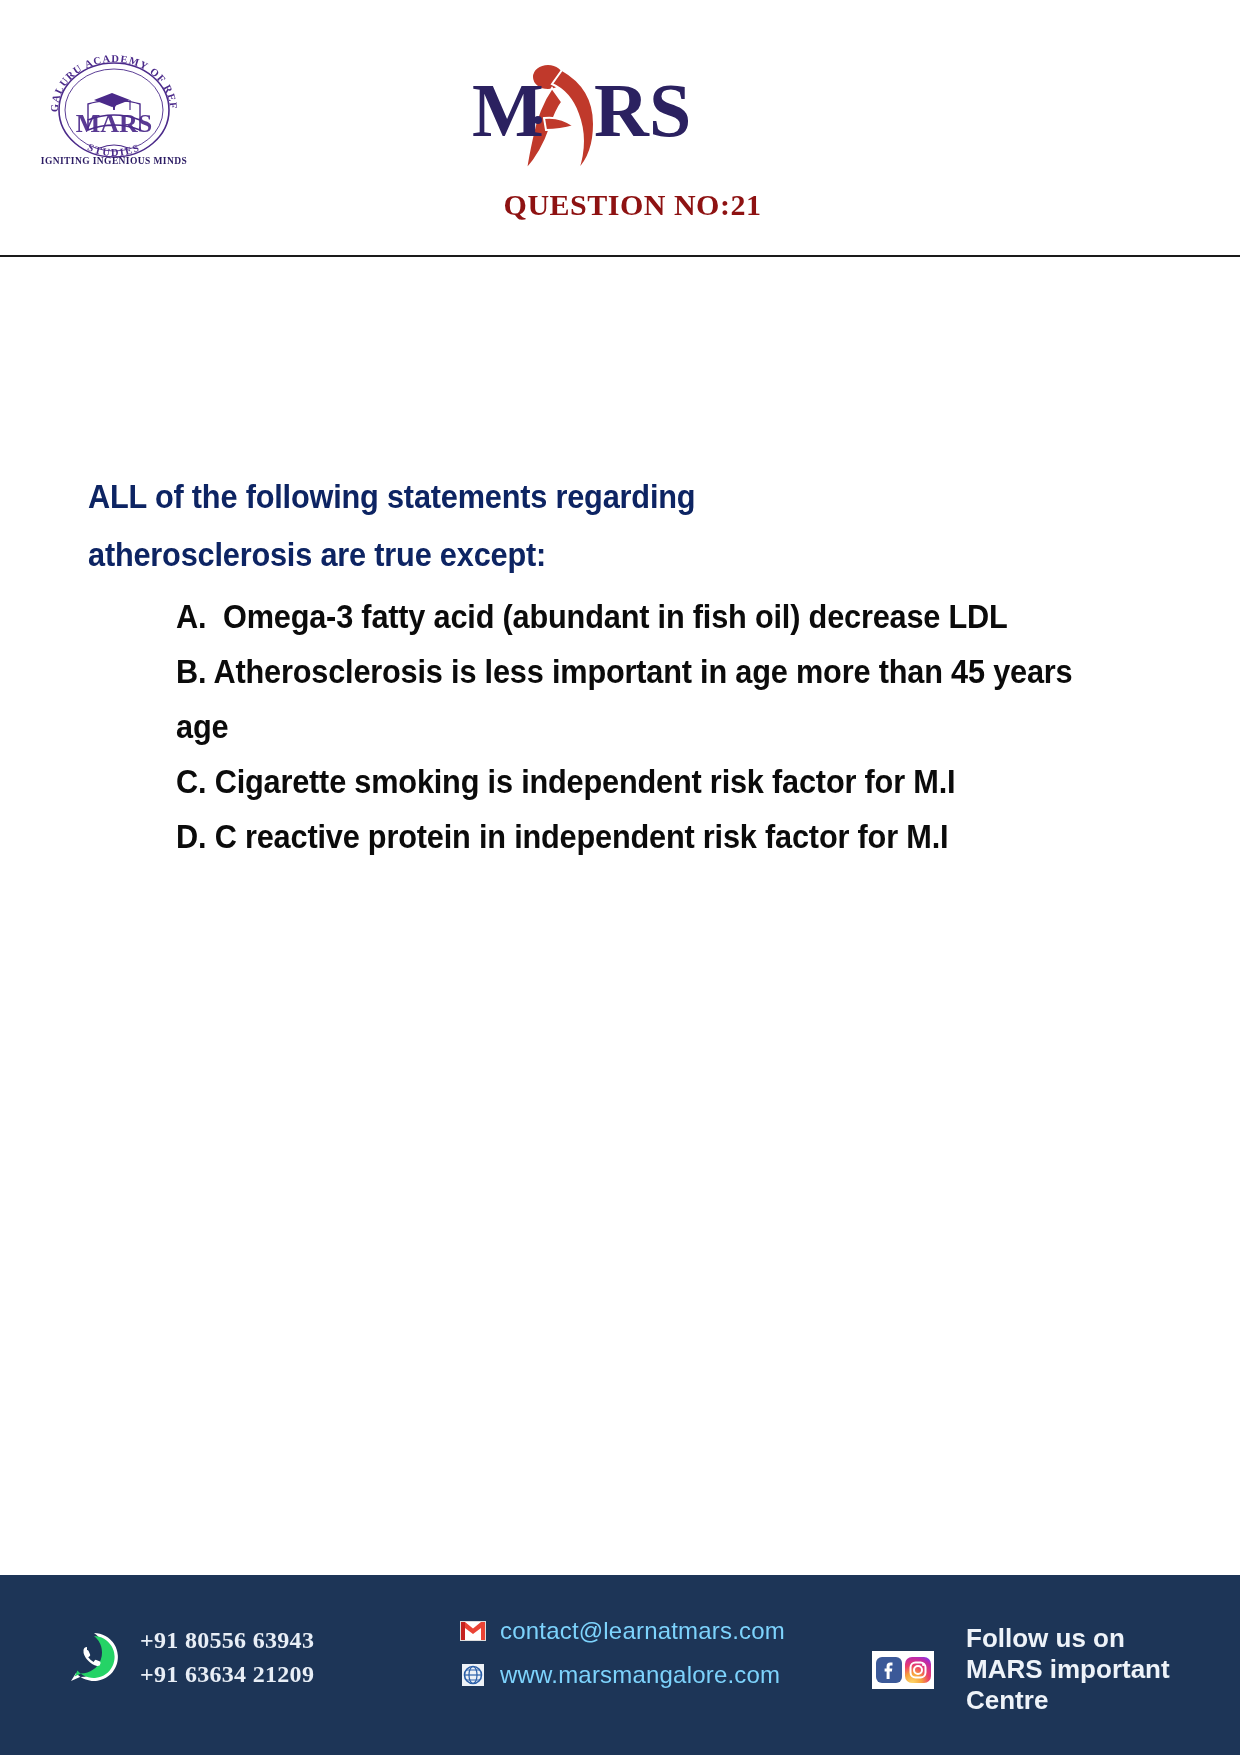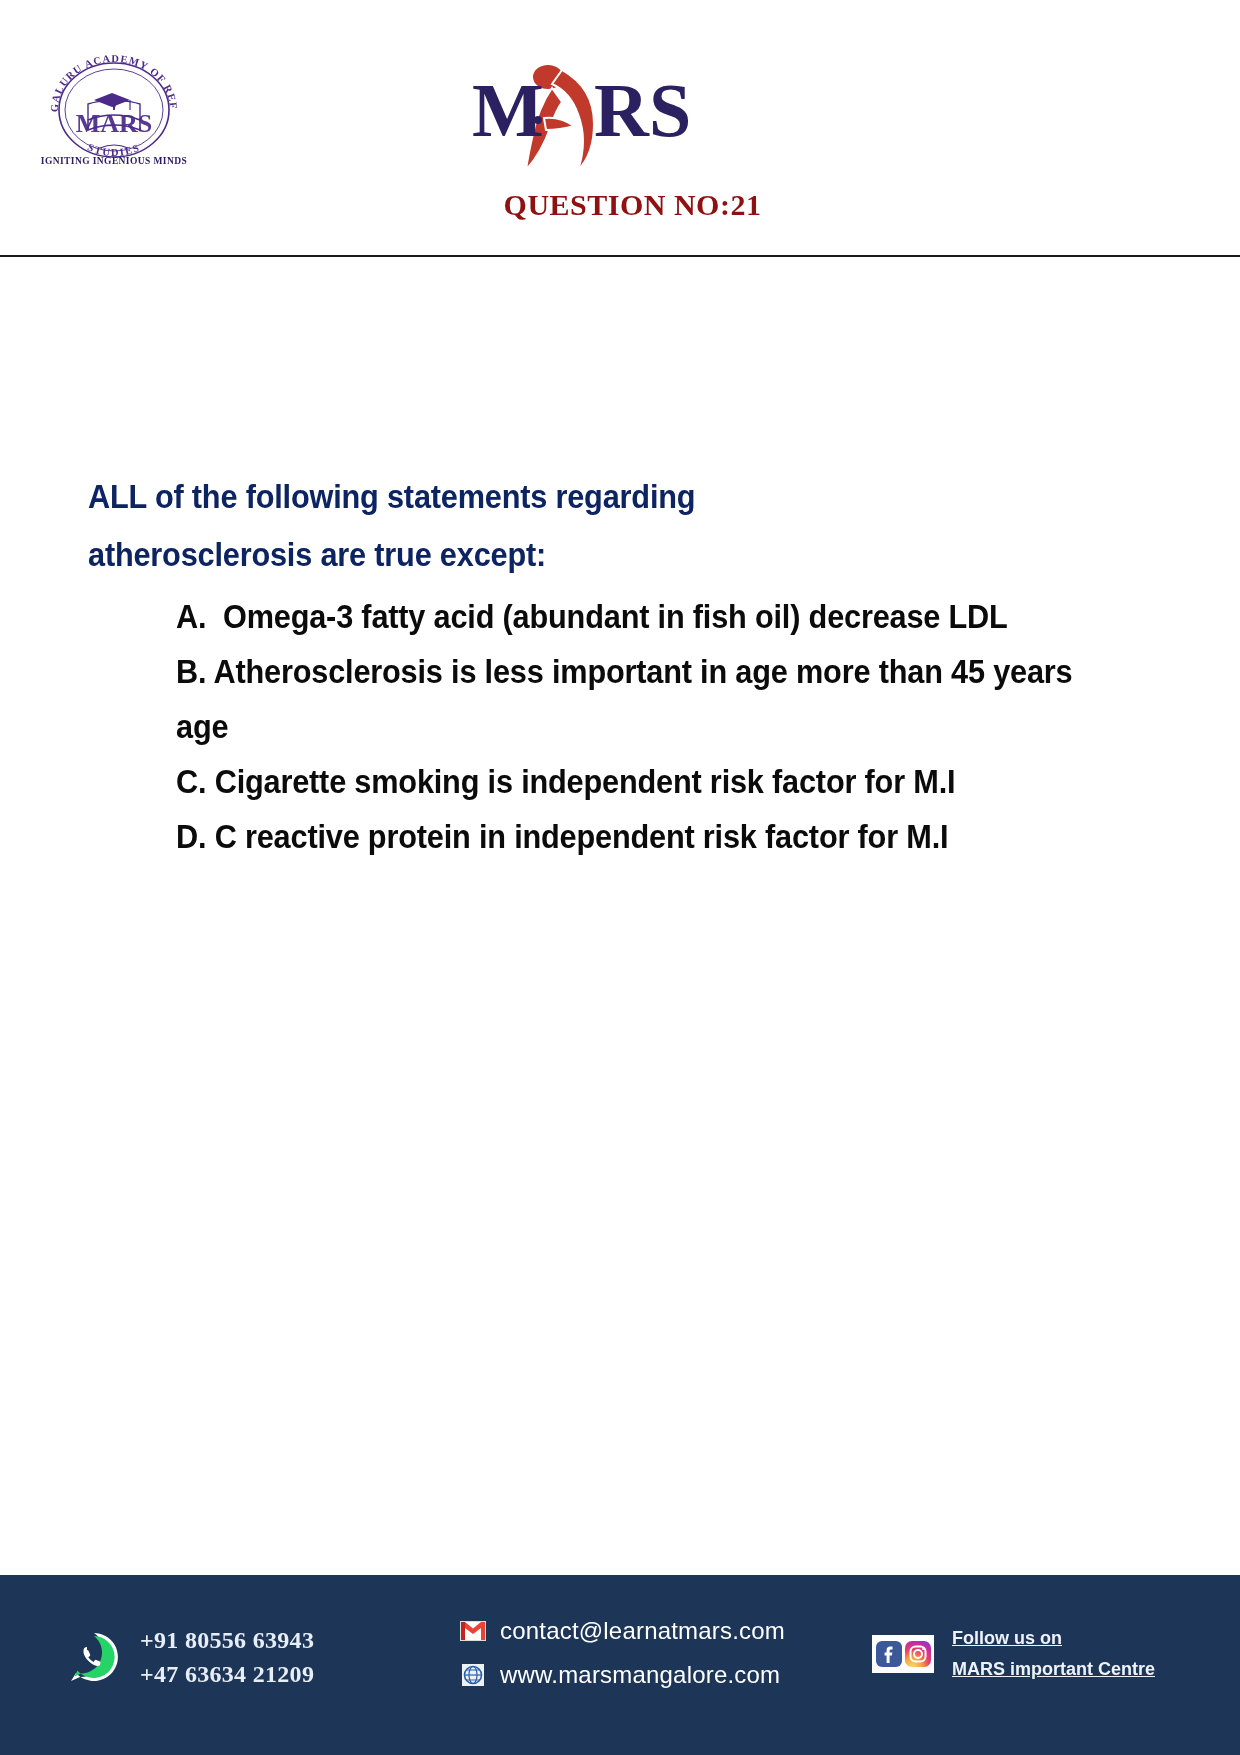--- a/index.html
+++ b/index.html
@@ -129,40 +129,39 @@
   }
 
   .f-contact { left: 460px; top: 42px; }
   .contact-rows { display: flex; flex-direction: column; gap: 16px; }
   .contact-row { display: flex; align-items: center; }
   .mini-icon { width: 26px; height: 22px; flex: 0 0 26px; }
   .contact-text {
     margin-left: 14px;
     font-family: "Liberation Sans", sans-serif;
     font-size: 24px;
-    color: #ffffff;
+    color: #7dd3fc;
     letter-spacing: 0.2px;
   }
 
   .f-social { left: 872px; top: 48px; }
   .social-badge {
     width: 62px; height: 38px;
     background: #ffffff;
     display: flex; align-items: center; justify-content: center;
     gap: 3px;
     flex: 0 0 62px;
   }
   .social-text {
-    margin-left: 18px;
-    font-family: "Liberation Sans", sans-serif;
-    font-weight: bold;
-    font-size: 18px;
+    margin-left: 32px;
+    font-family: "Liberation Sans", sans-serif;
+    font-weight: bold;
+    font-size: 26px;
     line-height: 31px;
     color: #eef3f9;
-    text-decoration: underline;
   }
 </style>
 </head>
 <body>
 
 <div class="page">
 
   <div class="header">
 
     <div class="academy-logo">
@@ -233,21 +232,21 @@
       <div class="f-block f-whatsapp">
         <span class="wa-icon">
           <svg viewBox="0 0 52 52" width="52" height="52" xmlns="http://www.w3.org/2000/svg">
             <path d="M 26,2 A 24,24 0 1 1 8,42 L 3,50 L 12,46 A 24,24 0 0 0 26,2 Z" fill="#ffffff"></path>
             <path d="M 26,5 A 21,21 0 1 1 9.5,39.5 L 6.5,45.5 L 13,42.5 A 21,21 0 0 0 26,5 Z" fill="#25d366"></path>
             <path d="M 19,16 q -3,0 -3.5,3 q -0.5,5 4,10 q 4.5,5 9.5,6 q 3,0.5 3.5,-2.5 q 0.3,-1.6 -1,-2.2 l -3.2,-1.4 q -1,-0.4 -1.7,0.6 l -1,1.4 q -3,-1.3 -5.4,-4.6 l 1.4,-1.1 q 0.9,-0.7 0.5,-1.7 l -1.4,-3.2 q -0.5,-1.3 -1.7,-1.3 Z" fill="#ffffff"></path>
           </svg>
         </span>
         <span class="wa-text">
           <span>+91 80556 63943</span><br>
-          <span>+47 63634 21209</span>
+          <span>+91 63634 21209</span>
         </span>
       </div>
 
       <div class="f-block f-contact">
         <div class="contact-rows">
           <div class="contact-row">
             <span class="mini-icon">
               <svg viewBox="0 0 26 22" width="26" height="22" xmlns="http://www.w3.org/2000/svg">
                 <rect x="0.5" y="1.5" width="25" height="19" fill="#ffffff" stroke="#dddddd"></rect>
                 <path d="M 1,2 L 1,20 L 5,20 L 5,8 L 13,14 L 21,8 L 21,20 L 25,20 L 25,2 L 21,2 L 13,8.5 L 5,2 Z" fill="#ea4335"></path>

